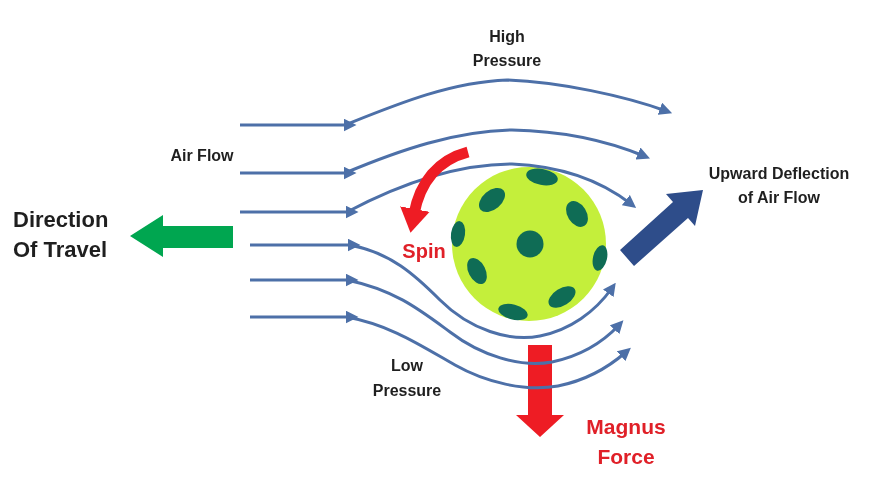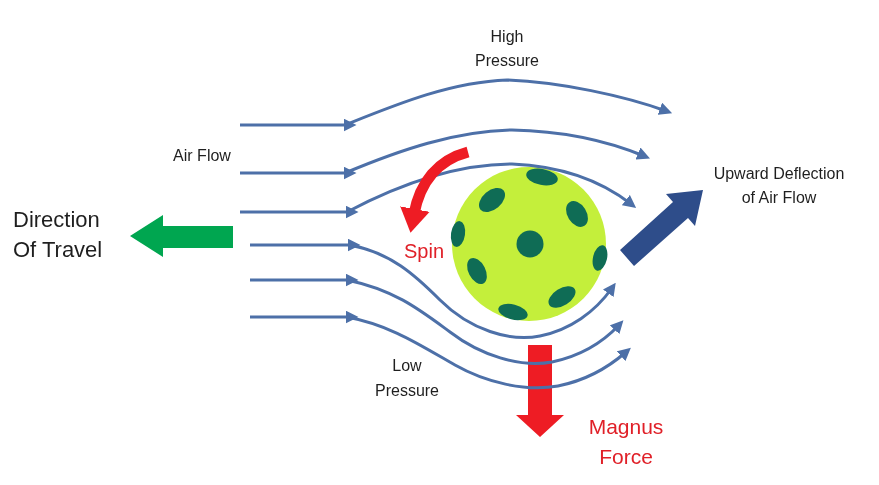--- a/index.html
+++ b/index.html
@@ -2,20 +2,21 @@
 <html><head>
 <meta charset="utf-8">
 <style>
   html,body{margin:0;padding:0;background:#ffffff;}
   .canvas{
     position:relative;
     width:879px;height:485px;
     background:#ffffff;
     font-family:"Liberation Sans", sans-serif;
     overflow:hidden;
+    font-weight:bold;
   }
   svg text{
     font-family:"Liberation Sans", sans-serif;
   }
   .lbl{fill:#1f1f1f;font-size:16px;}
   .lbl-big{fill:#1f1f1f;font-size:22px;}
   .lbl-red{font-size:20px;}
   .lbl-magnus{font-size:21px;}
 </style>
 </head>

